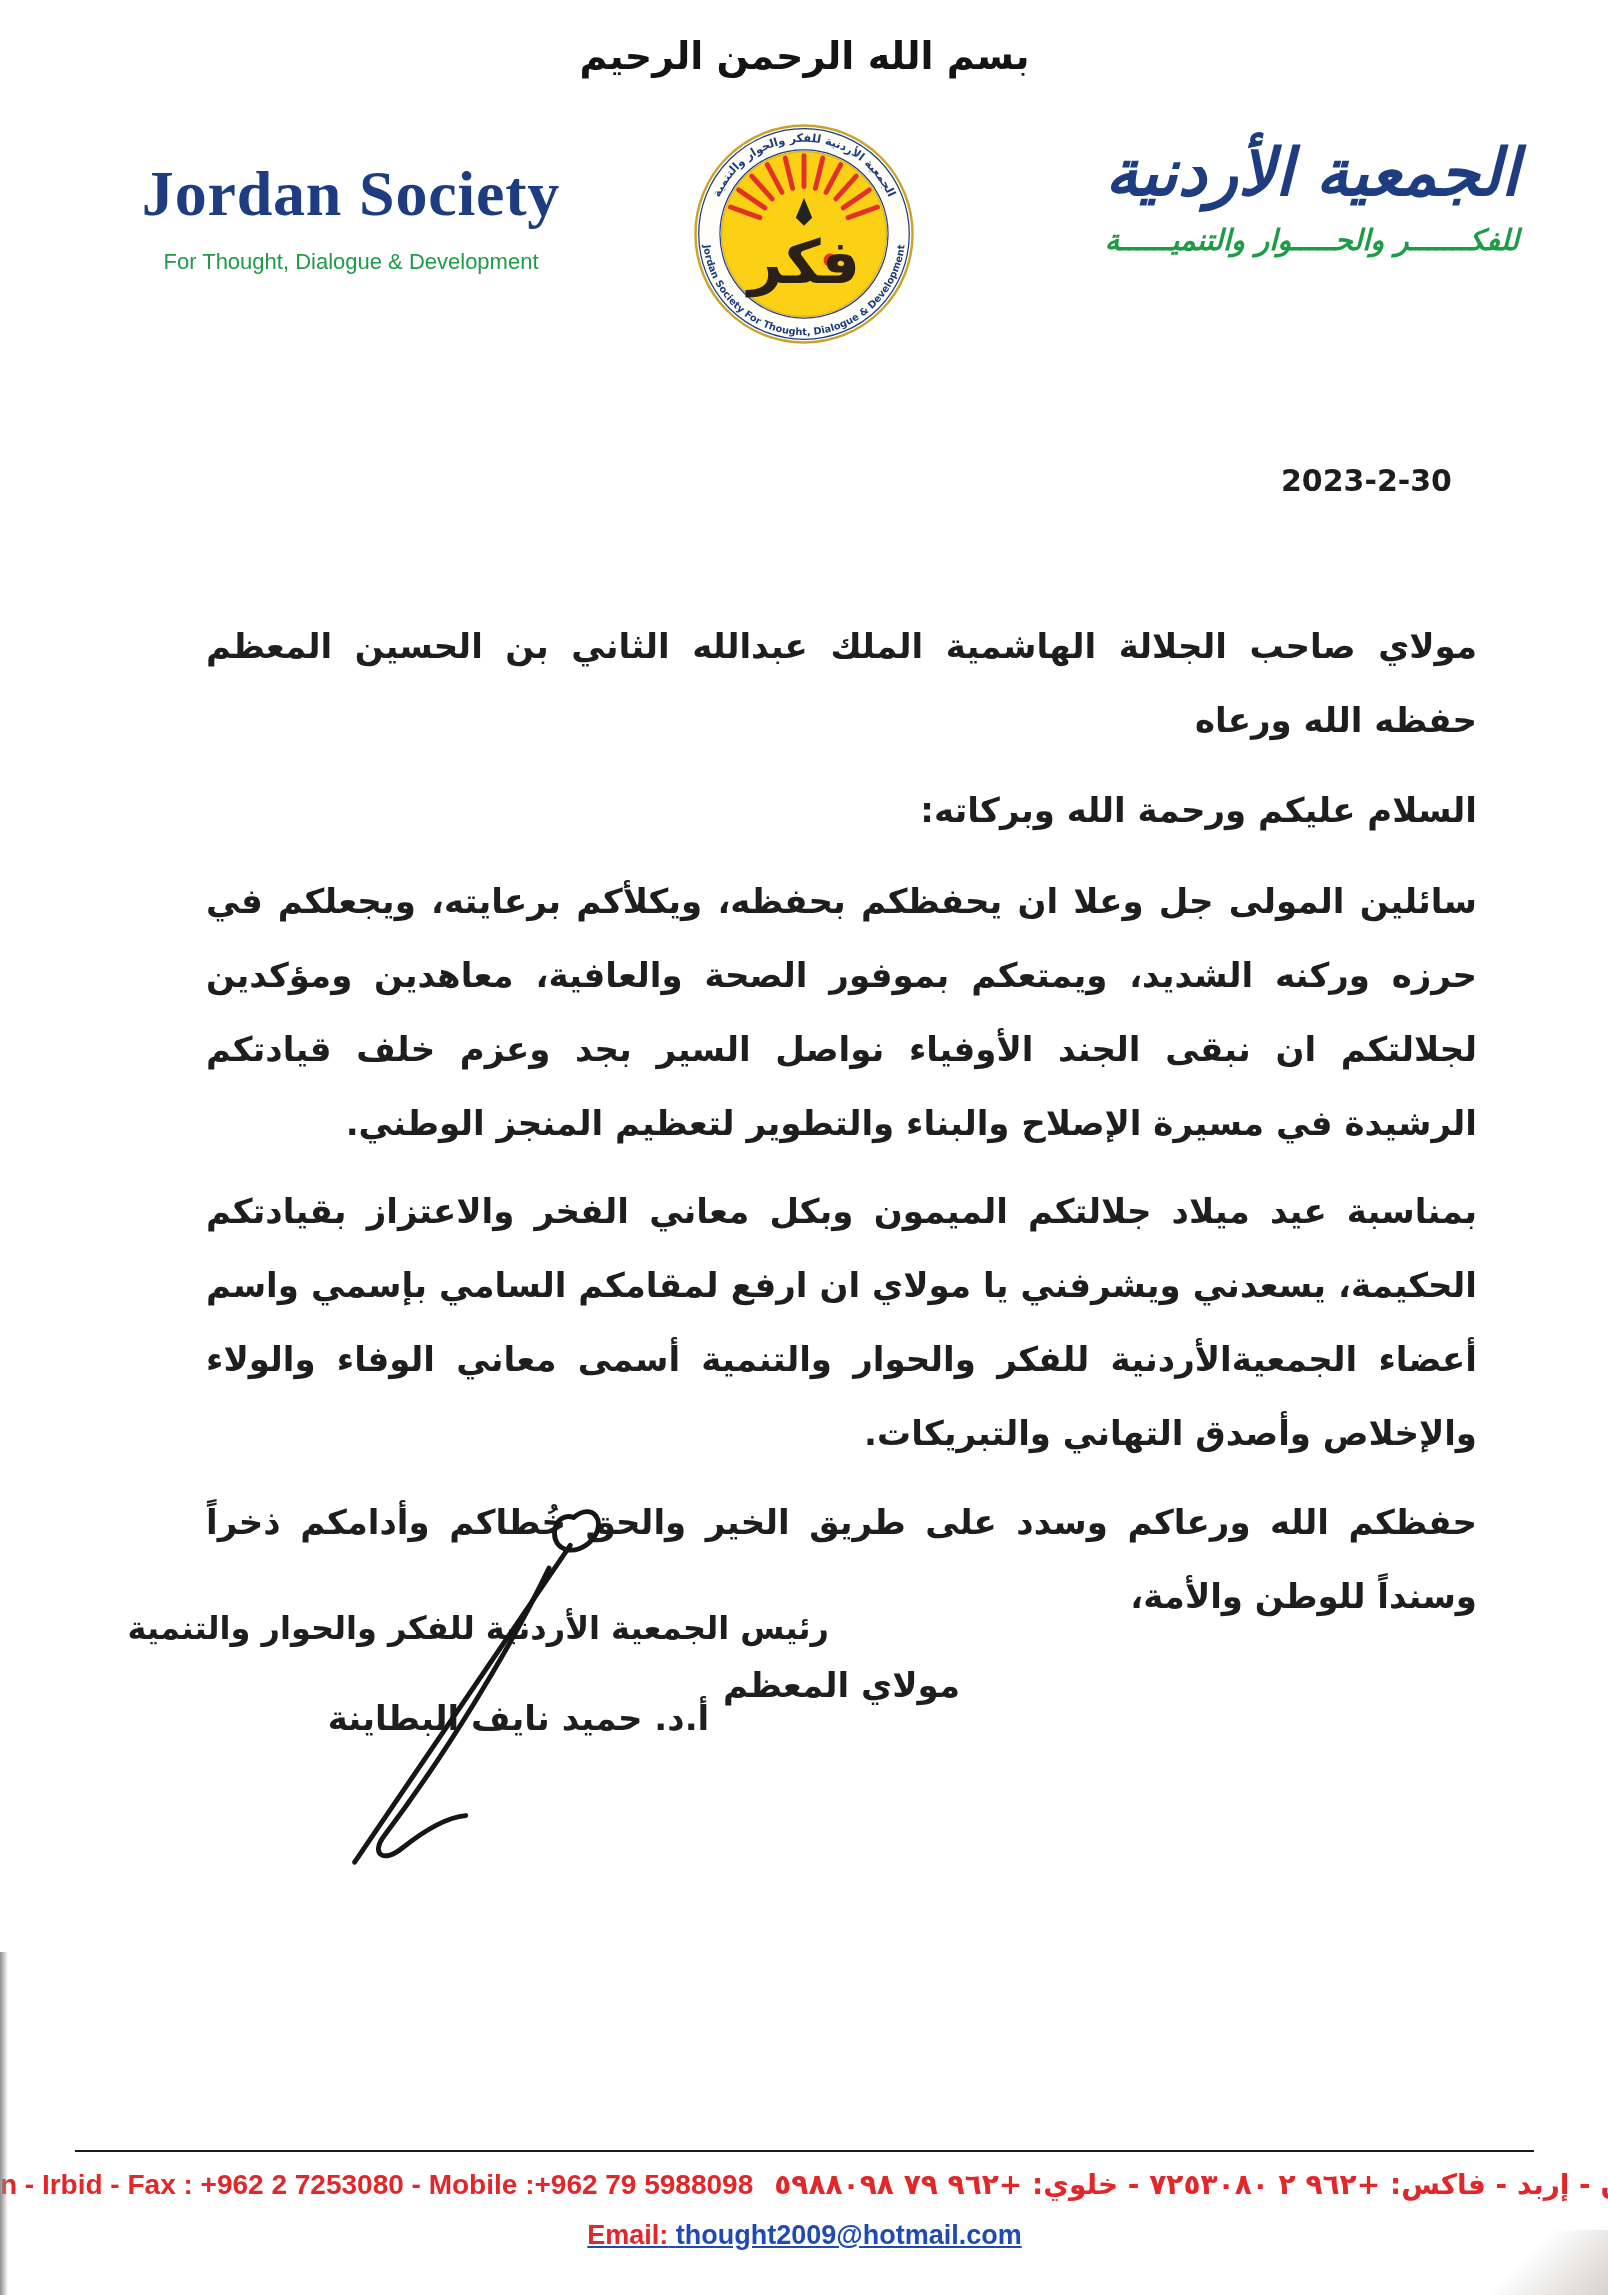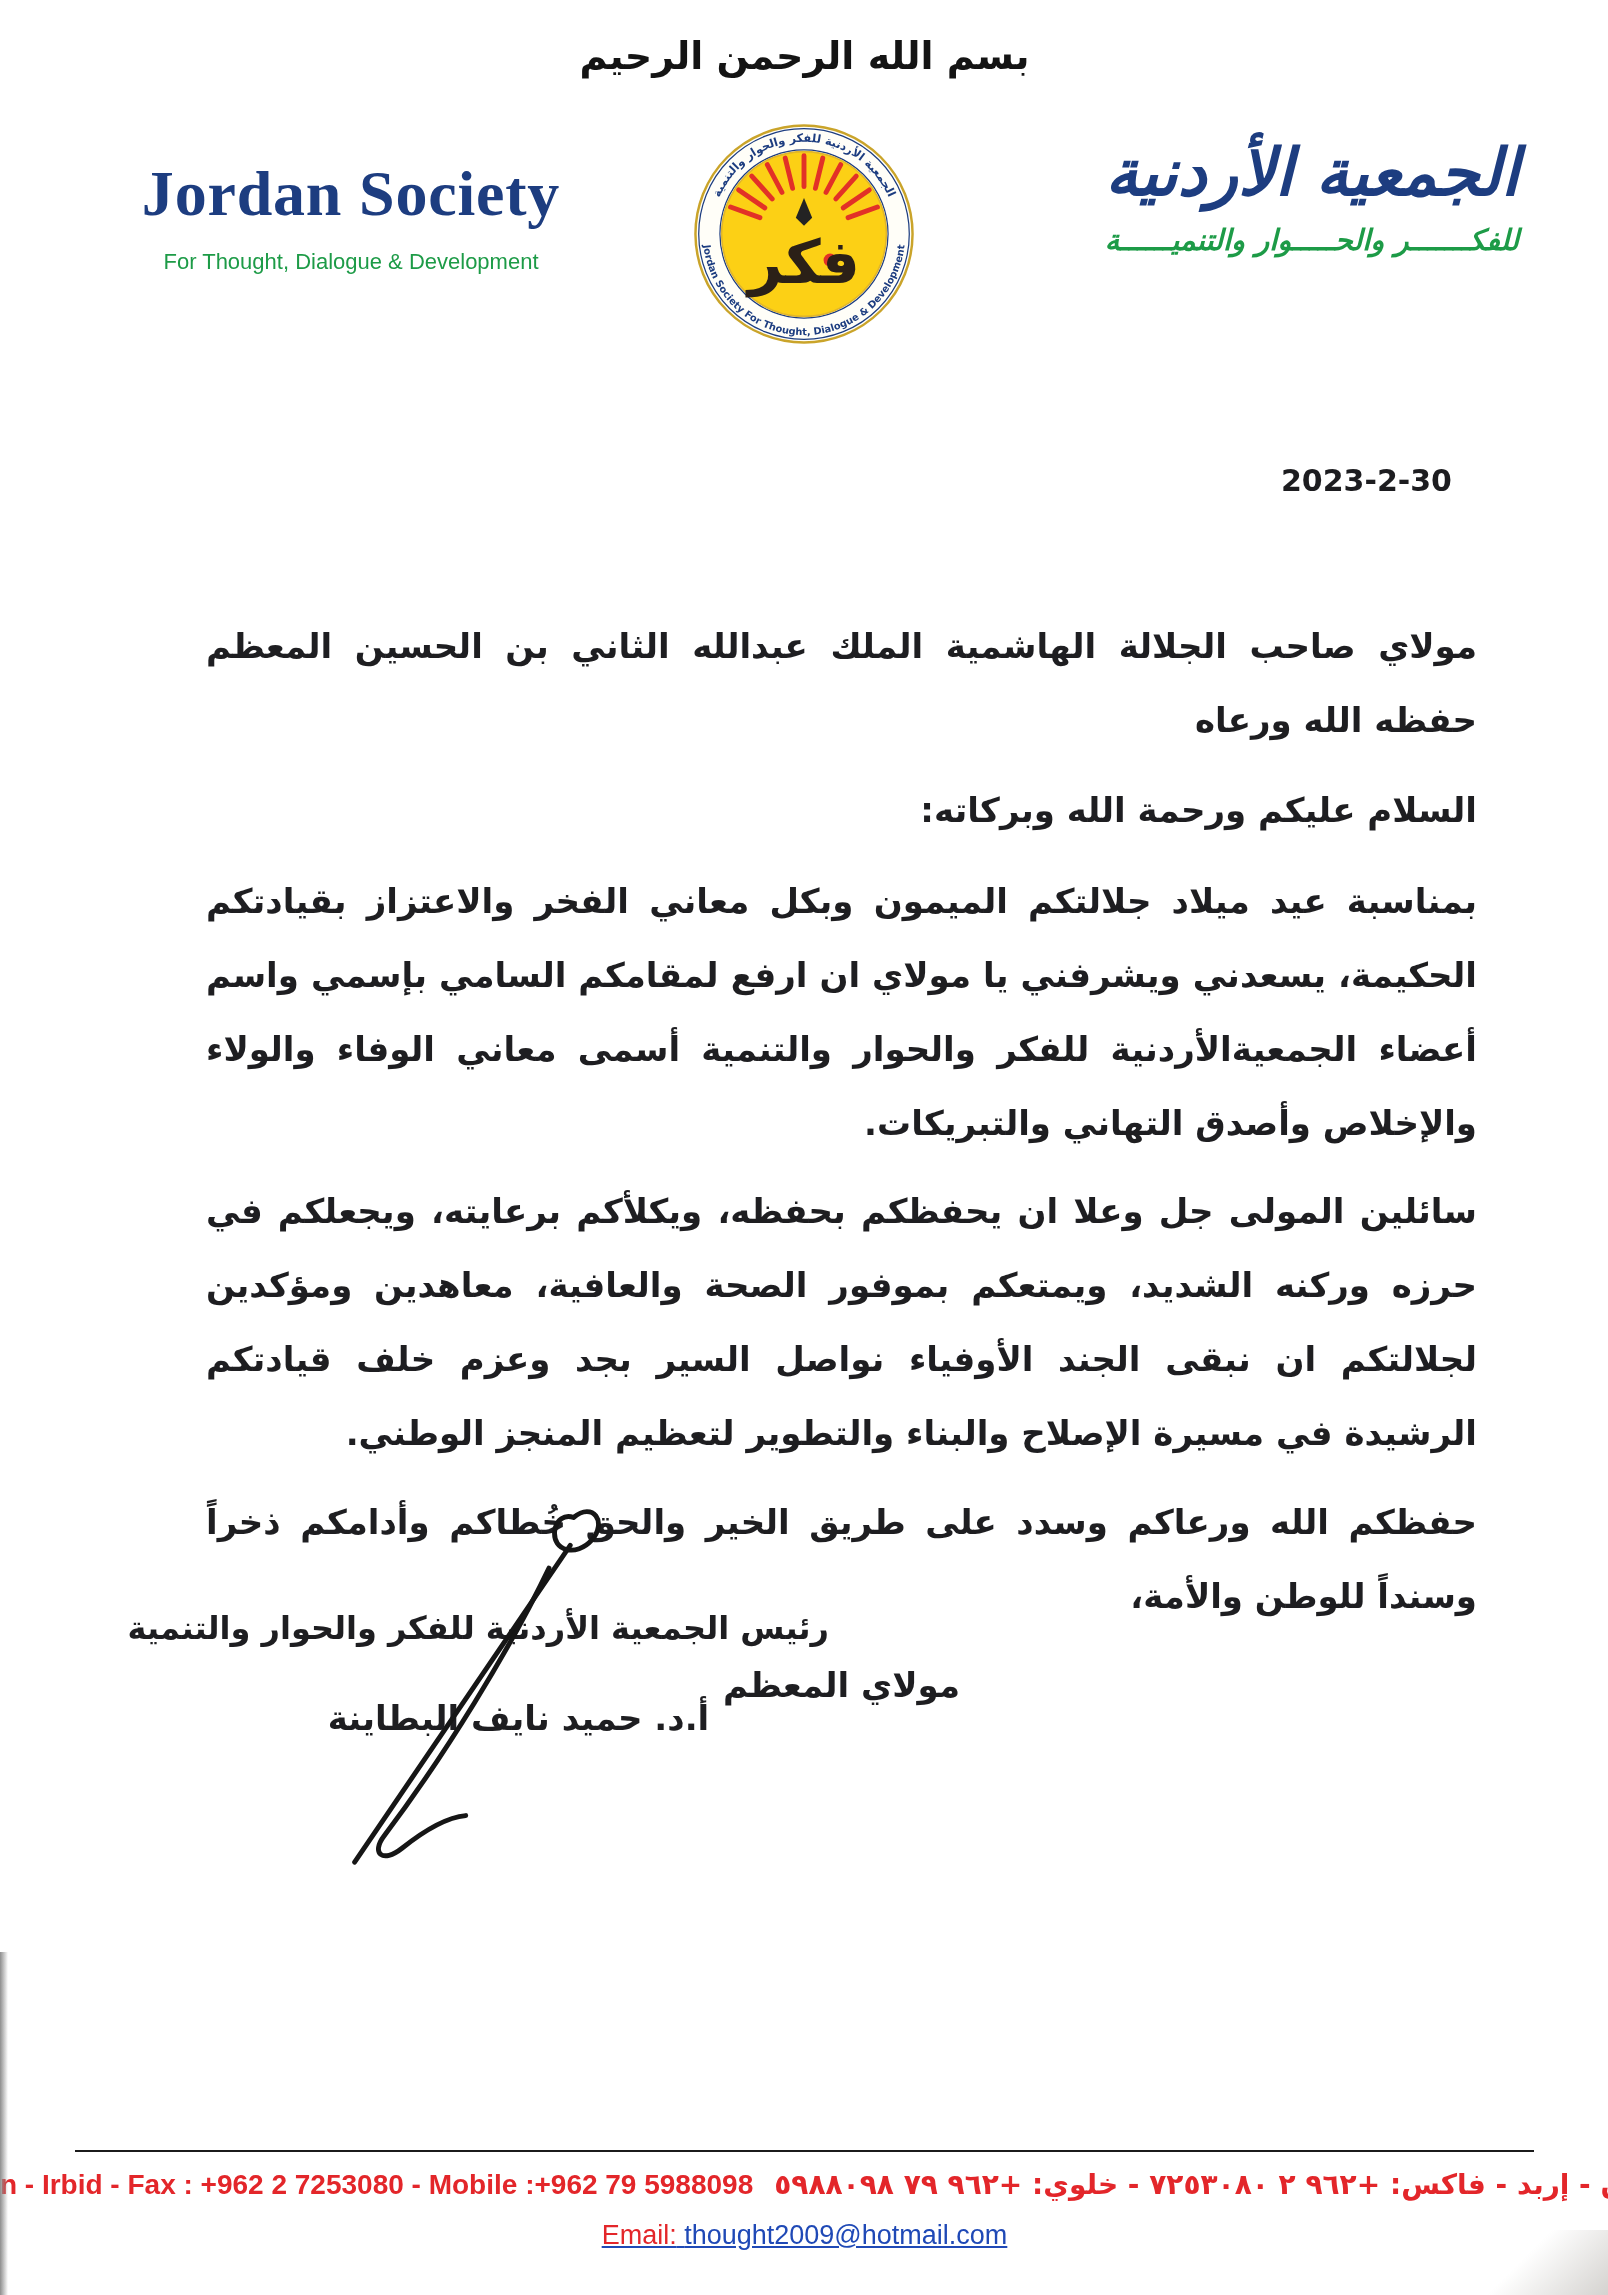--- a/index.html
+++ b/index.html
@@ -85,21 +85,21 @@
   .footer-contact {
     position:absolute; top:2168px; left:0; right:0;
     display:flex; justify-content:center; align-items:baseline; gap:21px;
     font-weight:bold; font-size:28px; color:#e3262a;
     white-space:nowrap;
   }
   .footer-contact .en { font-family:"Liberation Sans", sans-serif; }
   .footer-contact .ar { direction:rtl; }
   .footer-email {
     position:absolute; top:2220px; left:0; right:0;
-    text-align:center; font-weight:normal; font-size:27px;
+    text-align:center; font-weight:bold; font-size:27px;
     font-family:"Liberation Sans", sans-serif;
     text-decoration:underline;
     text-decoration-color:#1f49b6;
   }
   .footer-email .label { color:#e3262a; }
   .footer-email .addr  { color:#1f49b6; }
 
   
   .scan-left {
     position:absolute; left:0; bottom:0; width:8.2px; height:343px;
@@ -160,22 +160,22 @@
   <div class="org-ar">
     <div class="name">الجمعية الأردنية</div>
     <div class="tagline">للفكـــــــر والحـــــوار والتنميــــــة</div>
   </div>
 
   <div class="date">2023-2-30</div>
 
   <div class="letter-body">
     <p class="salutation">مولاي صاحب الجلالة الهاشمية الملك عبدالله الثاني بن الحسين المعظم حفظه الله ورعاه</p>
     <p class="greeting">السلام عليكم ورحمة الله وبركاته:</p>
+    <p class="para">سائلين المولى جل وعلا ان يحفظكم بحفظه، ويكلأكم برعايته، ويجعلكم في حرزه وركنه الشديد، ويمتعكم بموفور الصحة والعافية، معاهدين ومؤكدين لجلالتكم  ان نبقى الجند الأوفياء نواصل السير بجد وعزم  خلف قيادتكم الرشيدة في مسيرة الإصلاح والبناء والتطوير لتعظيم المنجز الوطني.</p>
     <p class="para">بمناسبة عيد ميلاد جلالتكم الميمون وبكل معاني الفخر والاعتزاز بقيادتكم الحكيمة، يسعدني ويشرفني يا مولاي ان ارفع لمقامكم السامي بإسمي  واسم أعضاء الجمعيةالأردنية للفكر والحوار والتنمية أسمى معاني الوفاء والولاء والإخلاص وأصدق التهاني  والتبريكات.</p>
-    <p class="para">سائلين المولى جل وعلا ان يحفظكم بحفظه، ويكلأكم برعايته، ويجعلكم في حرزه وركنه الشديد، ويمتعكم بموفور الصحة والعافية، معاهدين ومؤكدين لجلالتكم  ان نبقى الجند الأوفياء نواصل السير بجد وعزم  خلف قيادتكم الرشيدة في مسيرة الإصلاح والبناء والتطوير لتعظيم المنجز الوطني.</p>
     <p class="para">حفظكم الله ورعاكم وسدد على طريق الخير والحق خُطاكم وأدامكم ذخراً وسنداً للوطن والأمة،</p>
     <p class="closing">مولاي المعظم</p>
   </div>
 
   <div class="sig-block">
     <div class="sig-title">رئيس الجمعية الأردنية للفكر والحوار والتنمية</div>
     <div class="sig-name">أ.د. حميد نايف البطاينة</div>
   </div>
 
   <svg class="sig-scribble" viewBox="0 0 420 480">

